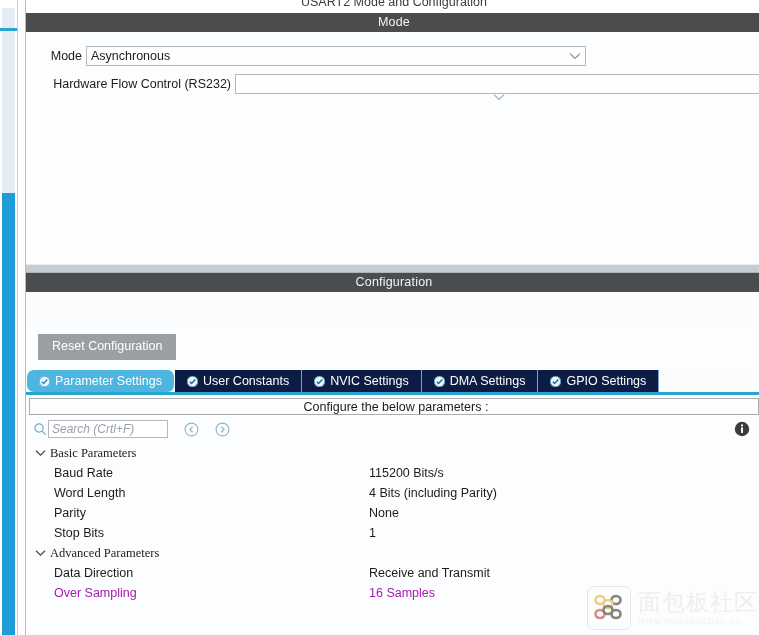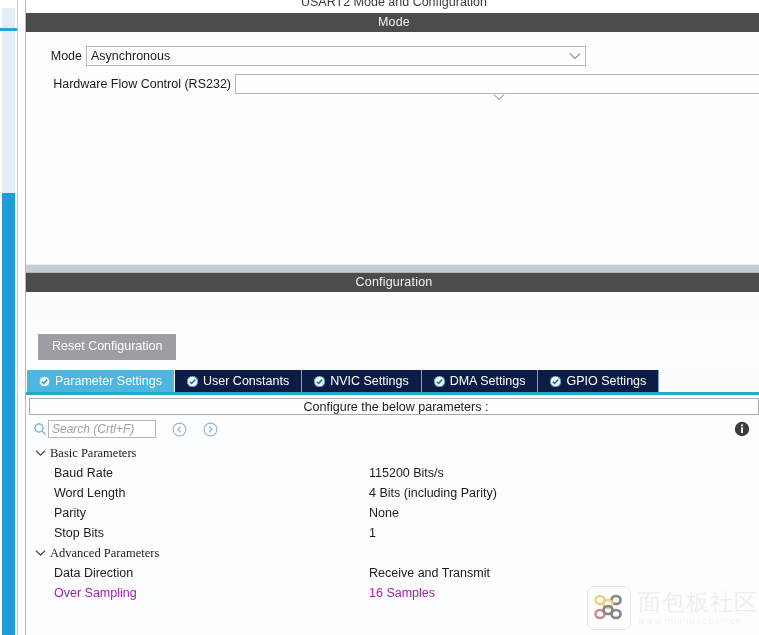--- a/index.html
+++ b/index.html
@@ -229,20 +229,21 @@
     color: #ffffff;
     background: #0c1c44;
     border-right: 1px solid #7fa0c9;
     white-space: nowrap;
     cursor: default;
   }
   .tab.active {
     background: #4cb5e0;
     color: #ffffff;
     border-right: 1px solid #ffffff;
+    border-radius: 7px;
   }
   .tab-check {
     width: 11px;
     height: 11px;
     flex: 0 0 11px;
     border-radius: 50%;
     background: #eef6fb;
     display: flex;
     align-items: center;
     justify-content: center;
@@ -274,21 +275,21 @@
     display: flex;
     align-items: center;
     height: 26px;
     flex: 0 0 26px;
     padding: 2px 6px 0 6px;
     box-sizing: border-box;
   }
   .search-icon { width: 16px; flex: 0 0 16px; display:flex; align-items:center; justify-content:center; }
   .search-icon svg { display:block; }
   .search-input {
-    width: 108px;
+    width: 120px;
     height: 18px;
     box-sizing: border-box;
     border: 1px solid #b4b8bd;
     background: #ffffff;
     font-family: inherit;
     font-size: 12px;
     font-style: italic;
     color: #8d9196;
     padding: 0 3px;
     outline: none;

